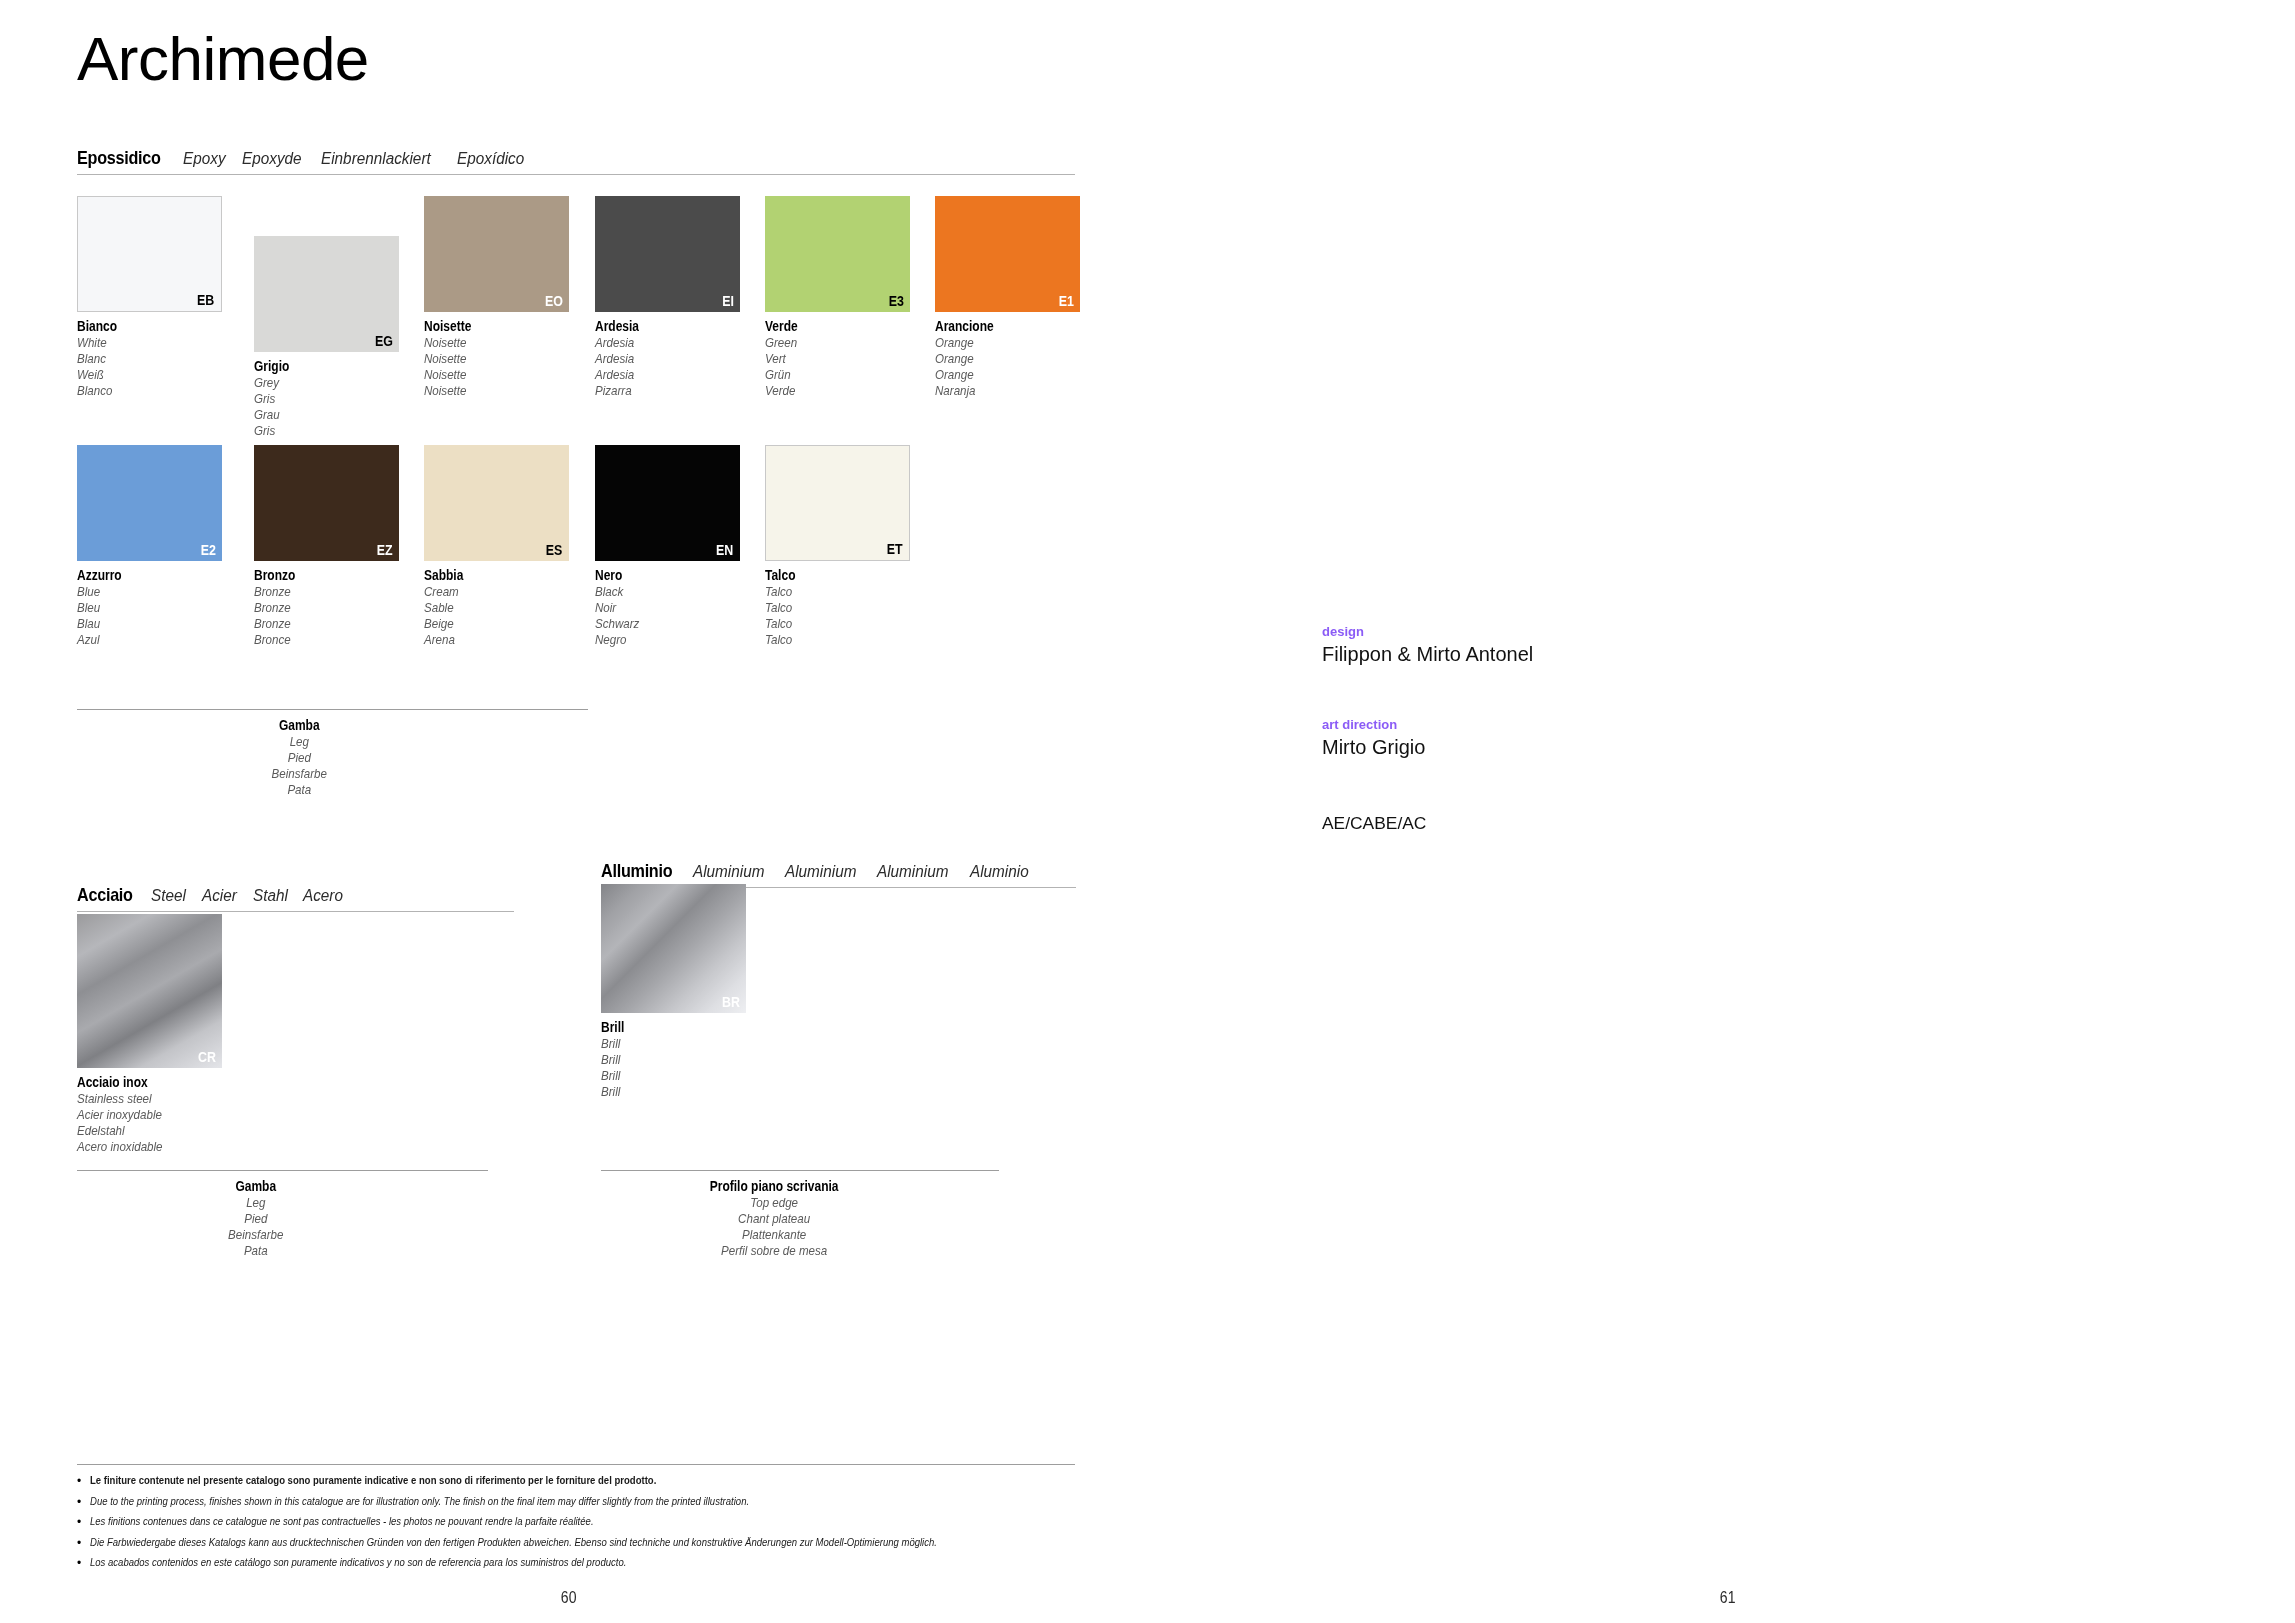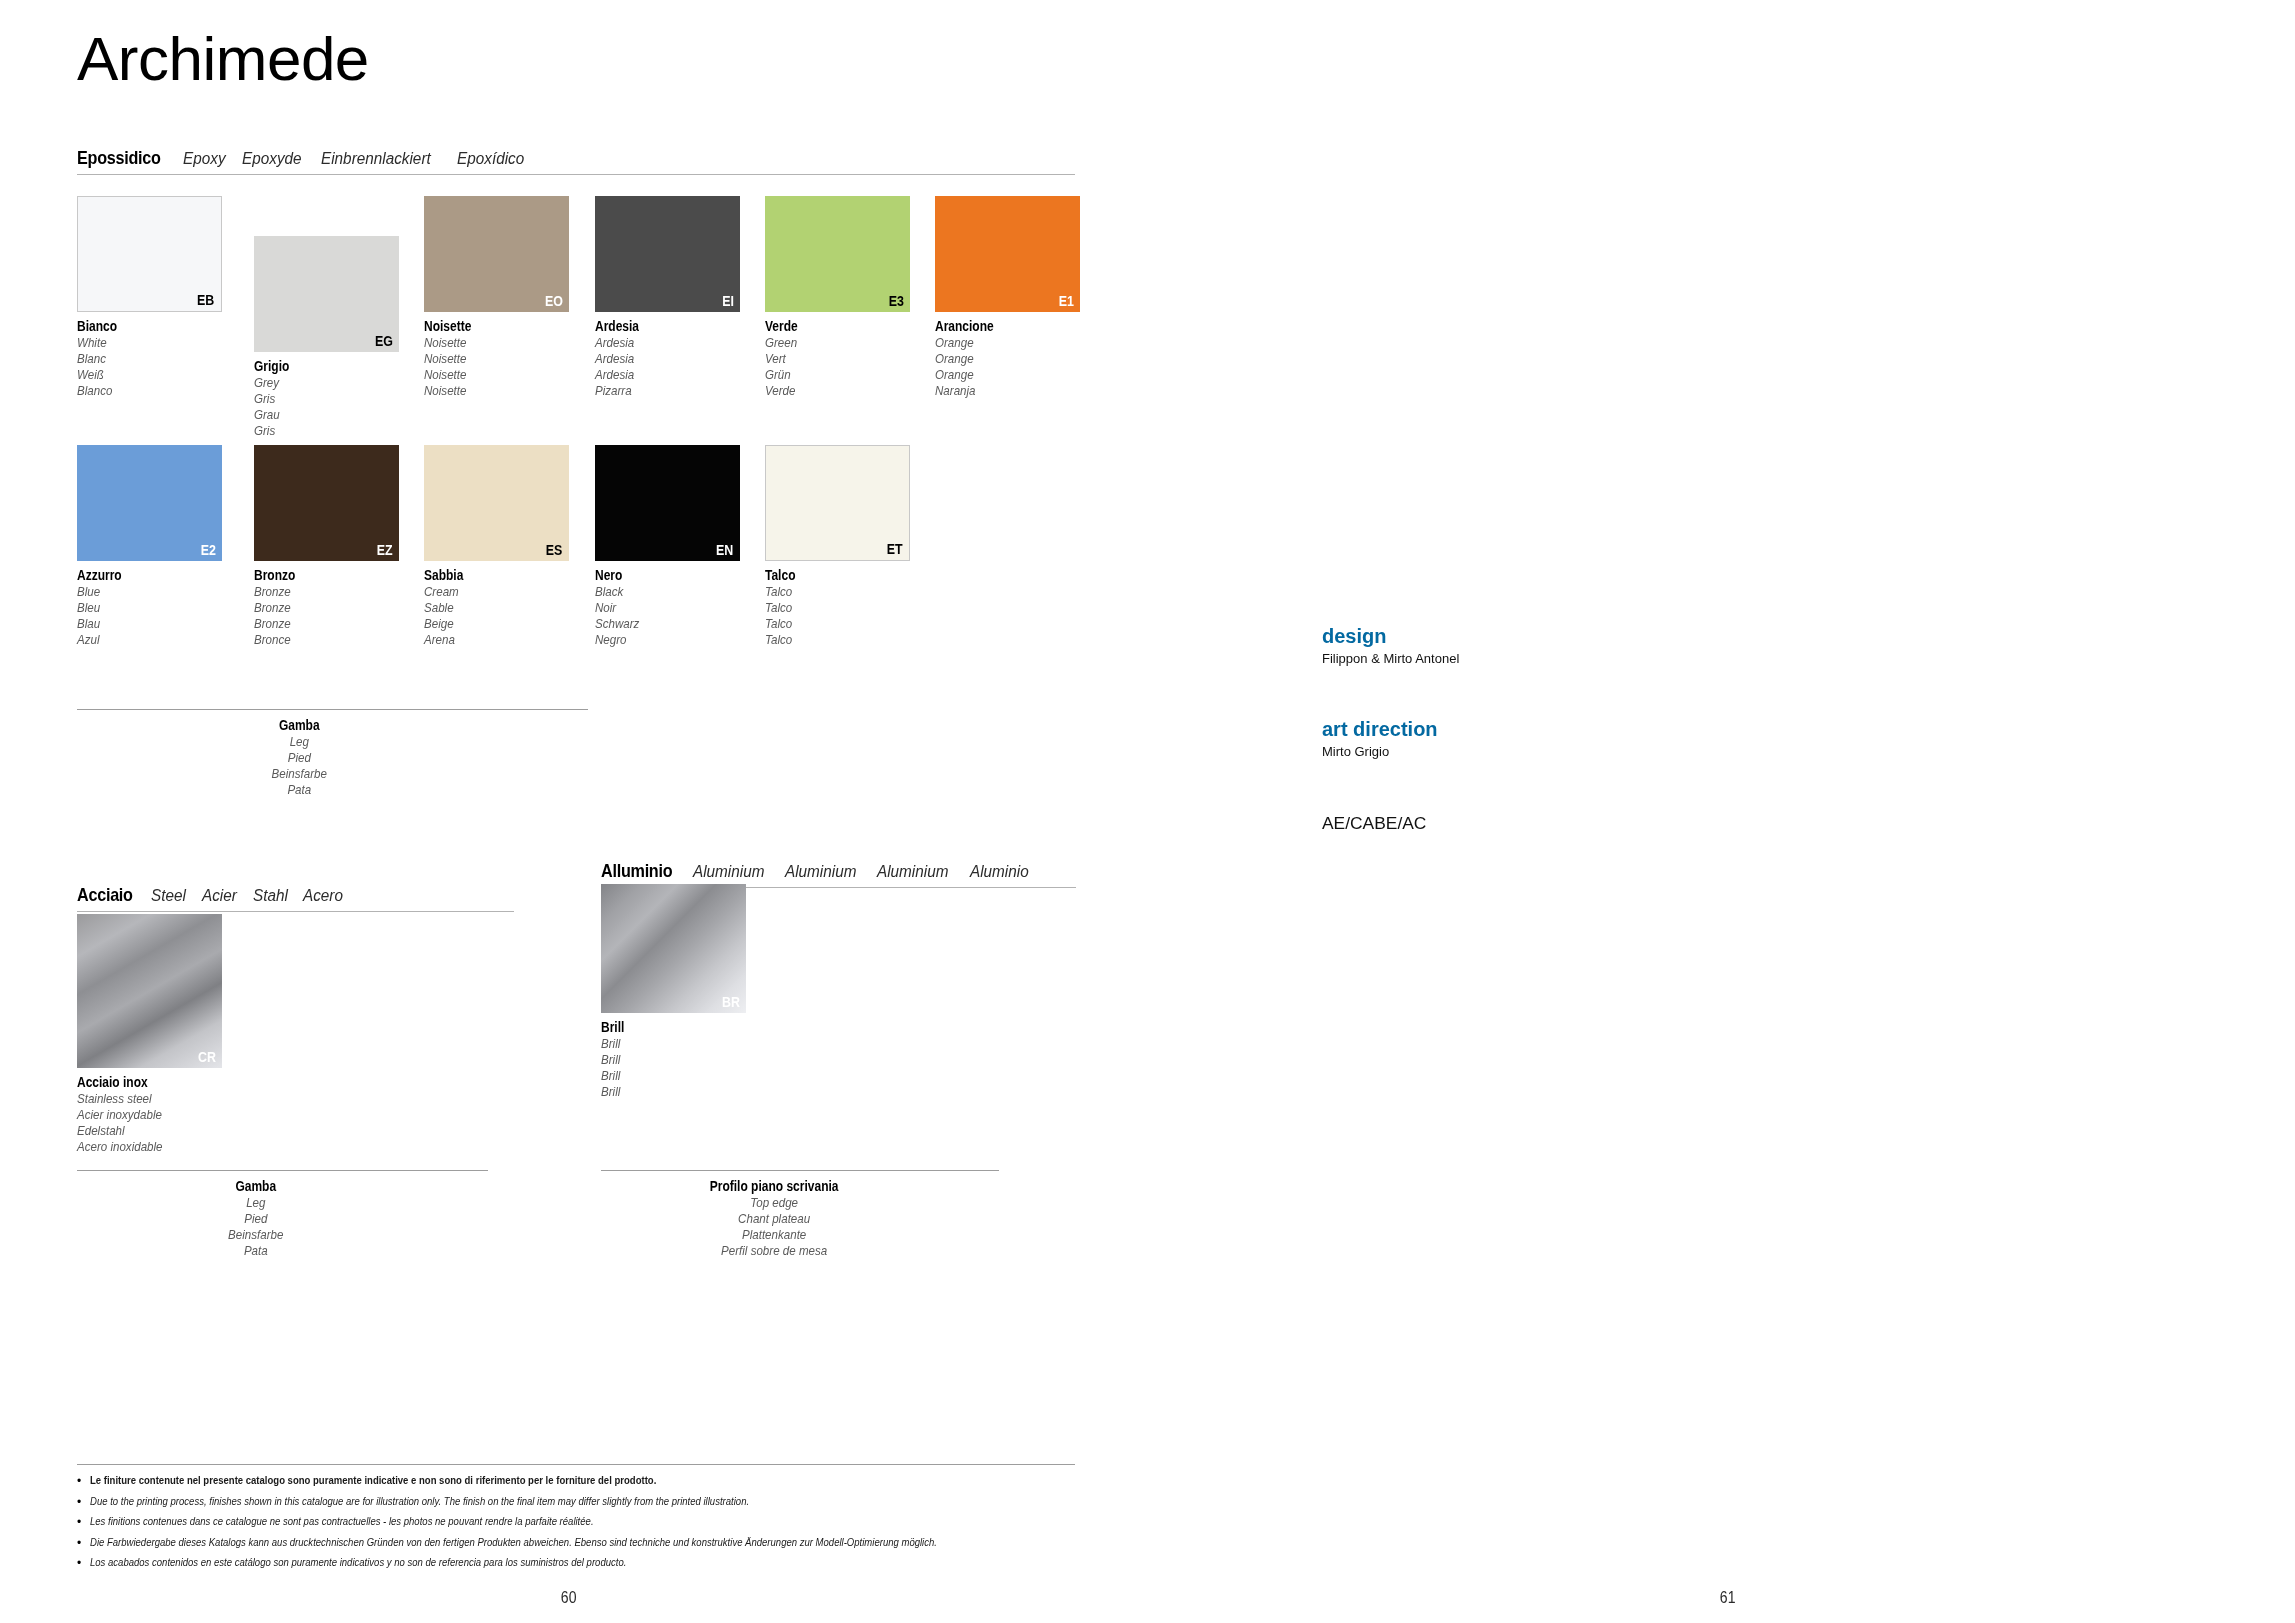--- a/index.html
+++ b/index.html
@@ -113,27 +113,27 @@
   .capgroup { position: absolute; text-align: center; }
   .capgroup .rule {
     border-top: 1.8px solid #9d9d9d;
     margin-bottom: 8.3px;
   }
 
   
   .credits { position: absolute; }
   .credit-block { margin-bottom: 0; }
   .credit-label {
+    font-size: 13px;
+    font-weight: 700;
+    color: #8b5cf6;
+    line-height: 1.35;
+  }
+  .credit-value {
     font-size: 20px;
-    font-weight: 700;
-    color: #0369a1;
-    line-height: 1.35;
-  }
-  .credit-value {
-    font-size: 13px;
     font-weight: 400;
     color: #111;
     line-height: 1.35;
   }
   .credit-code {
     font-size: 17.4px;
     font-weight: 400;
     color: #111;
   }
 

